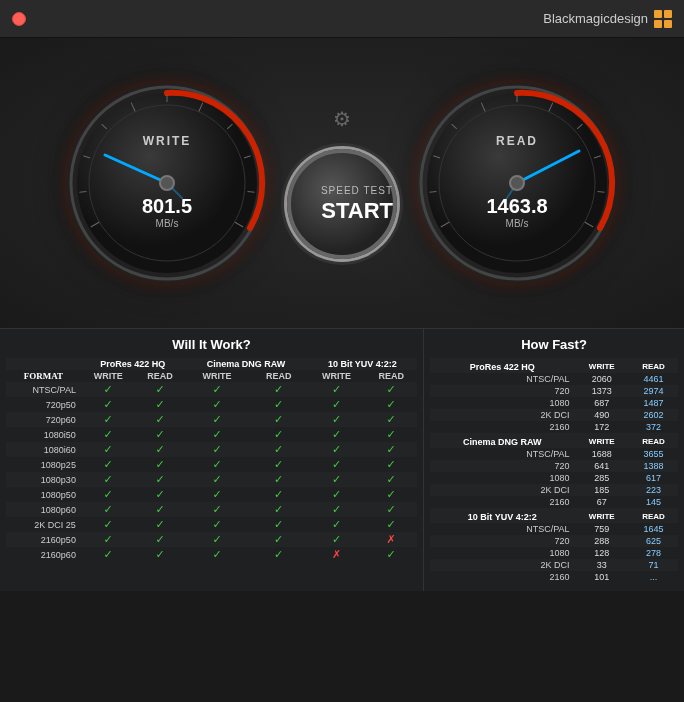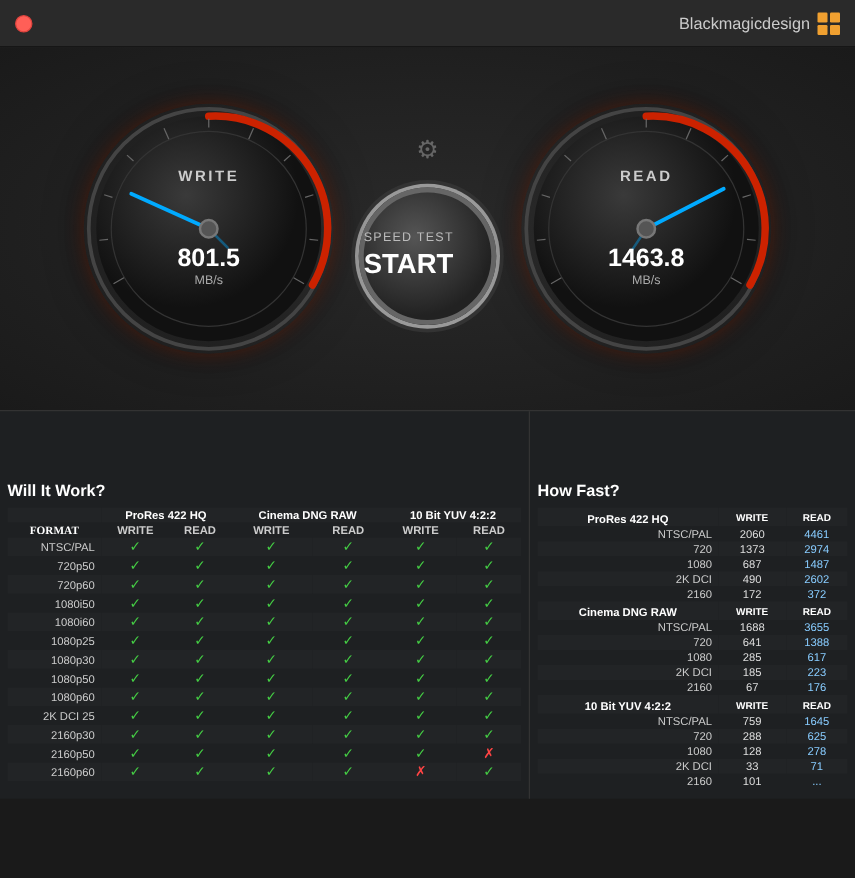--- a/index.html
+++ b/index.html
@@ -104,21 +104,21 @@
 
     .start-btn {
       width: 110px;
       height: 110px;
       border-radius: 50%;
       background: radial-gradient(circle at 40% 35%, #555, #222 70%);
       border: 4px solid #666;
       box-shadow: 0 0 0 3px #999, 0 0 0 6px #333;
       display: flex;
       flex-direction: column;
-      align-items: flex-start;
+      align-items: flex-end;
       justify-content: center;
       cursor: pointer;
       color: #fff;
     }
 
     .start-btn .speed-test-text {
       font-size: 10px;
       color: #bbb;
       letter-spacing: 1px;
       margin-bottom: 2px;
@@ -146,22 +146,22 @@
 
     .how-fast {
       width: 260px;
       padding: 8px 6px;
     }
 
     .section-title {
       font-size: 13px;
       font-weight: bold;
       color: #fff;
+      text-align: center;
       margin-bottom: 6px;
-      margin-top: 48px;
     }
 
     
     .wiw-table {
       width: 100%;
       font-size: 9px;
       border-collapse: collapse;
     }
 
     .wiw-table th {
@@ -494,29 +494,20 @@
           <tr>
             <td class="format-name">2K DCI 25</td>
             <td><span class="check">✓</span></td>
             <td><span class="check">✓</span></td>
             <td><span class="check">✓</span></td>
             <td><span class="check">✓</span></td>
             <td><span class="check">✓</span></td>
             <td><span class="check">✓</span></td>
           </tr>
           <tr>
-            <td class="format-name">2160p30</td>
-            <td><span class="check">✓</span></td>
-            <td><span class="check">✓</span></td>
-            <td><span class="check">✓</span></td>
-            <td><span class="check">✓</span></td>
-            <td><span class="check">✓</span></td>
-            <td><span class="check">✓</span></td>
-          </tr>
-          <tr>
             <td class="format-name">2160p50</td>
             <td><span class="check">✓</span></td>
             <td><span class="check">✓</span></td>
             <td><span class="check">✓</span></td>
             <td><span class="check">✓</span></td>
             <td><span class="check">✓</span></td>
             <td><span class="cross">✗</span></td>
           </tr>
           <tr>
             <td class="format-name">2160p60</td>
@@ -586,21 +577,21 @@
             <td class="read-val">617</td>
           </tr>
           <tr>
             <td class="row-label">2K DCI</td>
             <td class="write-val">185</td>
             <td class="read-val">223</td>
           </tr>
           <tr>
             <td class="row-label">2160</td>
             <td class="write-val">67</td>
-            <td class="read-val">176</td>
+            <td class="read-val">145</td>
           </tr>
           <tr class="hf-section-header">
             <td colspan="1" style="color:#fff;font-weight:bold;font-size:9px;padding-top:4px;">10 Bit YUV 4:2:2</td>
             <td style="color:#aaa;font-size:8px;">WRITE</td>
             <td style="color:#88ccff;font-size:8px;">READ</td>
           </tr>
           <tr>
             <td class="row-label">NTSC/PAL</td>
             <td class="write-val">759</td>
             <td class="read-val">1645</td>

